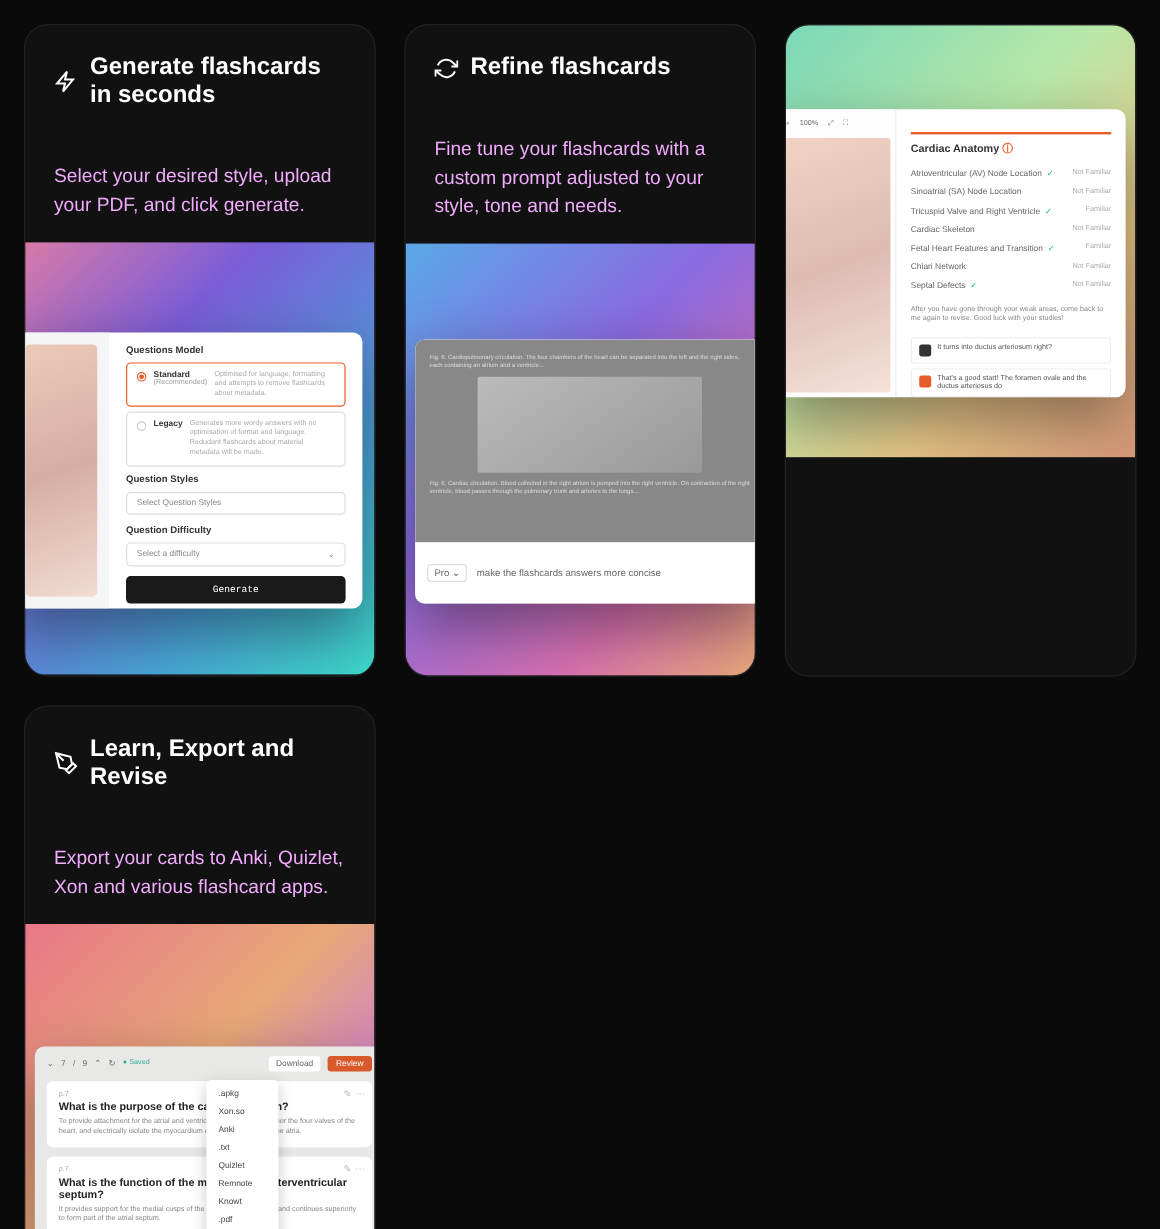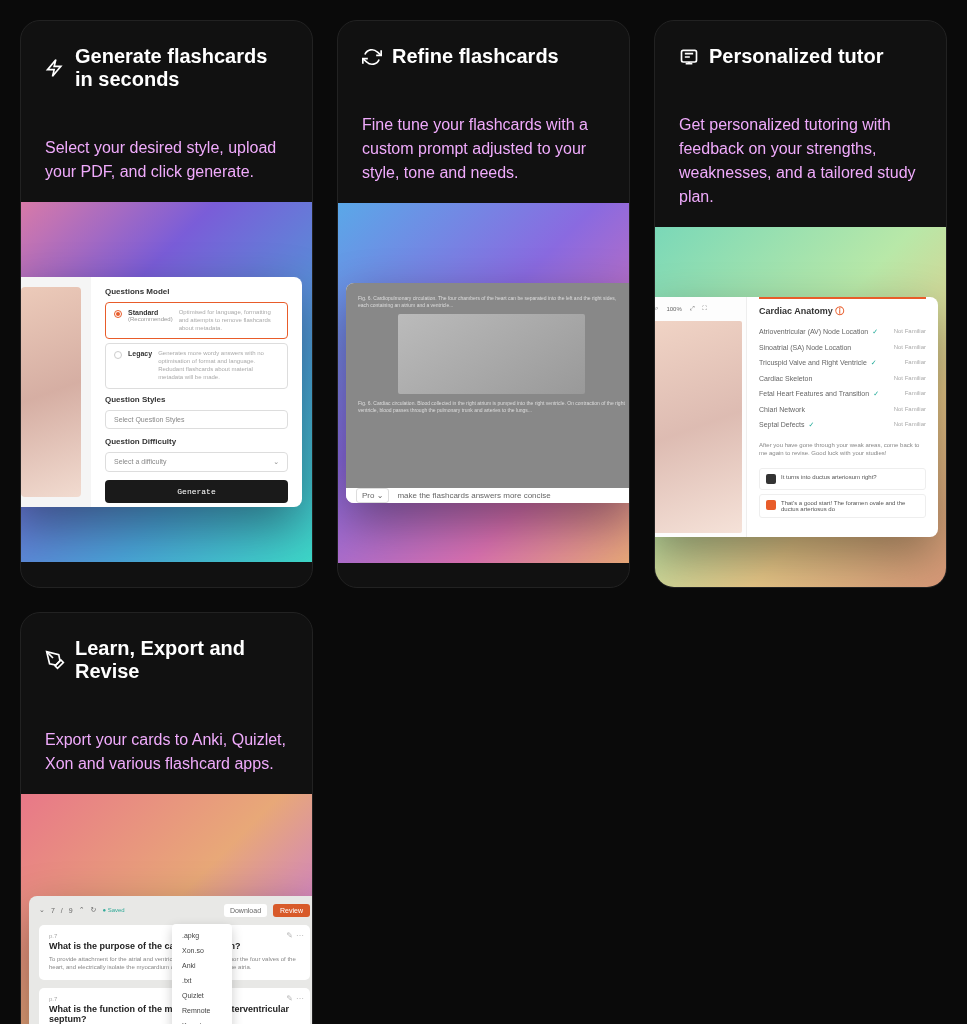--- a/index.html
+++ b/index.html
@@ -77,30 +77,30 @@
 .m1-opt-name { font-weight: 600; font-size: 7px; color:#333; }
 .m1-opt-sub { font-size: 6px; color:#999; }
 .m1-opt-desc { font-size: 6px; color:#aaa; flex:1; line-height:1.3; }
 .m1-select { border: 1px solid #ddd; border-radius: 4px; padding: 5px 8px; font-size: 7px; color: #888; margin-bottom: 8px; display:flex; justify-content:space-between; }
 .m1-gen { background: #1a1a1a; color: #fff; padding: 7px; text-align: center; border-radius: 4px; font-size: 8px; font-family: Liberation Mono, monospace; }
 
 
 .m2 { width: 330px; height: 220px; transform: translateX(8px); display:flex; flex-direction:column; }
 .m2-doc { flex:1; background:#888; padding:12px; font-size:5px; color:#ddd; line-height:1.3; }
 .m2-doc-img { background: linear-gradient(145deg,#bbb,#999); height: 80px; margin: 6px 40px; border-radius: 2px; }
-.m2-input { background:#fff; padding:0 10px; display:flex; gap:8px; align-items:center; font-size:8px; color:#666; }
+.m2-input { background:#fff; padding:18px 10px; display:flex; gap:8px; align-items:center; font-size:8px; color:#666; }
 .m2-pro { border:1px solid #ddd; border-radius:3px; padding:2px 5px; }
 
 
 .m3 { width: 370px; height: 240px; display: flex; transform: translateX(-8px); }
 .m3-left { width: 100px; background:#fdfdfd; border-right:1px solid #eee; padding:6px; position:relative; }
 .m3-left-toolbar { display:flex; gap:4px; font-size:6px; color:#666; margin-bottom:6px; align-items:center; }
 .m3-left-toolbar span { padding:2px; }
 .m3-img { position:absolute; left:4px; right:4px; top:24px; bottom:4px; background: linear-gradient(160deg,#e8b8a0,#c89080,#f0d0c0); opacity:0.6; border-radius:2px; }
-.m3-right { flex:1; padding:0 12px; display:flex; flex-direction:column; }
+.m3-right { flex:1; padding:19px 12px; display:flex; flex-direction:column; }
 .m3-title { font-size:9px; font-weight:600; color:#333; margin-bottom:6px; border-top:2px solid #e85c2a; padding-top:6px; }
 .m3-row { display:flex; justify-content:space-between; font-size:7px; color:#666; padding:4px 0; }
 .m3-check { color:#2a9; margin-left:4px; }
 .m3-status { color:#aaa; font-size:6px; }
 .m3-note { font-size:6px; color:#888; margin:8px 0 6px; line-height:1.4; }
 .m3-chat { border:1px solid #eee; border-radius:3px; padding:5px 6px; font-size:6px; color:#555; margin-top:4px; display:flex; gap:5px; align-items:flex-start; }
 .m3-avatar { width:10px; height:10px; border-radius:2px; flex-shrink:0; }
 
 
 .m4 { width: 300px; background:#e8e8e6; padding:8px 10px 12px; transform: translateX(8px); }
@@ -187,30 +187,20 @@
         </div>
         <div class="m2-input">
           <span class="m2-pro"><span>Pro</span> <span>⌄</span></span>
           <span>make the flashcards answers more concise</span>
         </div>
       </div>
     </div>
   </div>
 
   <div class="card">
-    <div class="card-header">
-      <div class="card-title">
-        <svg class="icon" viewBox="0 0 24 24" fill="none" stroke="#fff" stroke-width="2">
-            <rect x="3" y="4" width="18" height="14" rx="2"></rect>
-            <path d="M8 20h8M12 18v2M7 8h10M7 12h6"></path>
-          </svg>
-        <span>Personalized tutor</span>
-      </div>
-      <div class="card-desc">Get personalized tutoring with feedback on your strengths, weaknesses, and a tailored study plan.</div>
-    </div>
     <div class="preview-area grad-3">
       <div class="mockup m3">
         <div class="m3-left">
           <div class="m3-left-toolbar">
             <span>⌕</span>
             <span>100%</span>
             <span>⤢</span>
             <span>⛶</span>
           </div>
           <div class="m3-img"></div>

